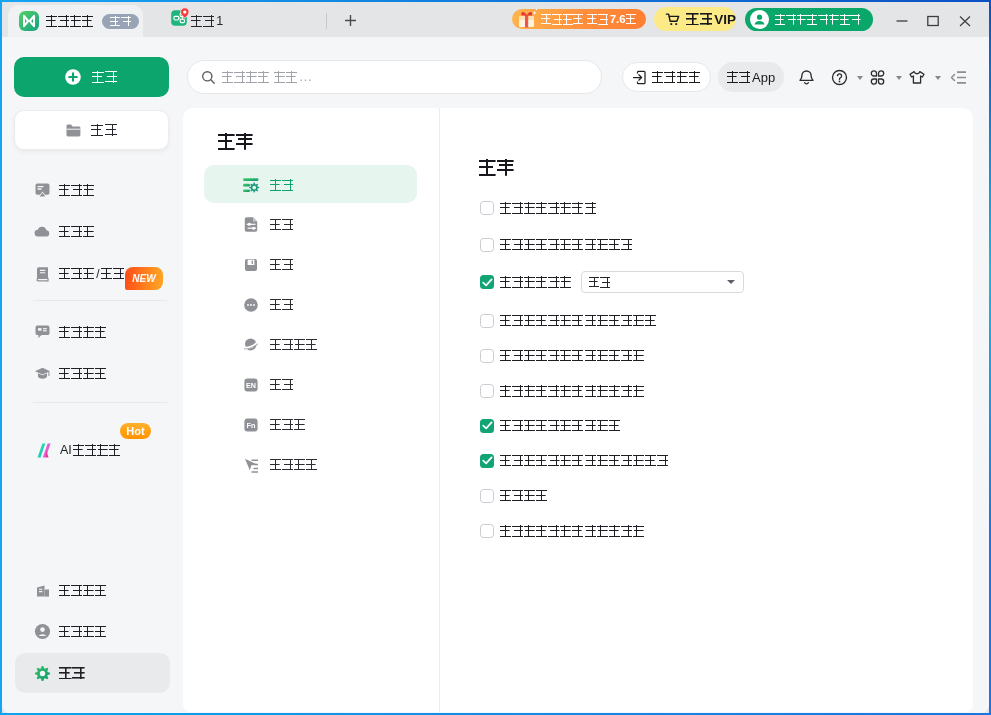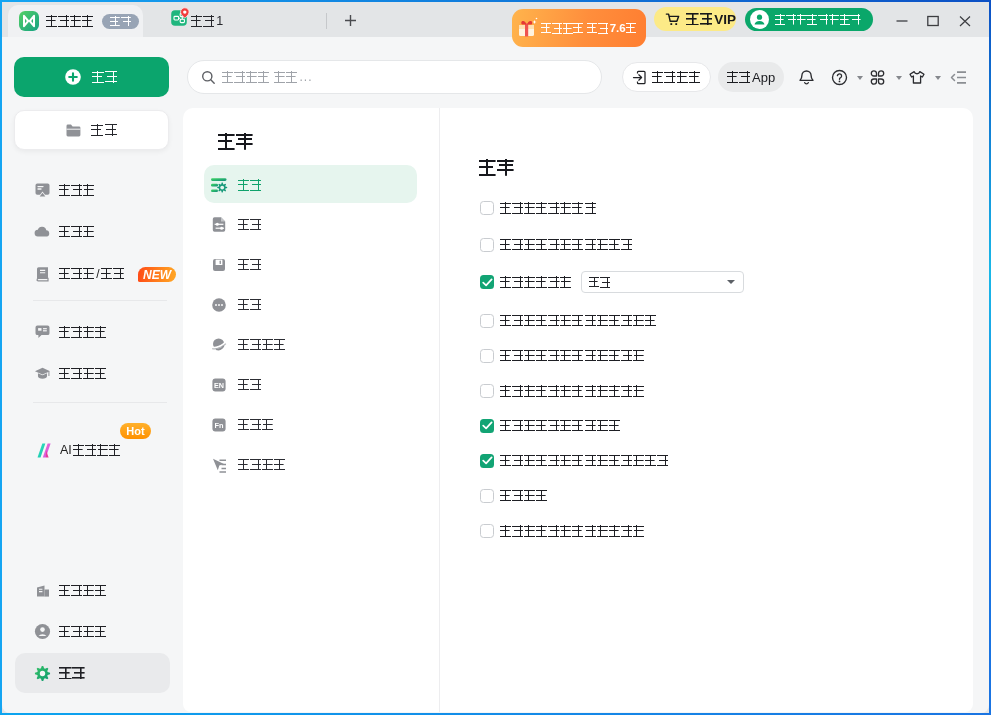--- a/index.html
+++ b/index.html
@@ -22,44 +22,44 @@
 .bl{left:0;top:0;width:2px;height:715px;background:#15a5f2}
 .br{right:0;top:0;width:2px;height:715px;background:linear-gradient(to bottom,#0c50c5,#19b8e8 38%,#1a74e2 75%,#1a74e2)}
 .bb{left:0;bottom:0;width:991px;height:2px;background:linear-gradient(to right,#0ca4ef,#1a74e2)}
 
 .tabbar{left:2px;top:2px;width:987px;height:35px;background:#e3e5e7;border-radius:6px 0 0 0}
 .tab1{left:8px;top:5px;width:135px;height:32px;background:#f0f1f3;border-radius:10px 10px 0 0;padding-left:11px}
 .logo{width:20px;height:20px;border-radius:6px;background:linear-gradient(135deg,#55d166,#14a182);flex:none}
 .badge-free{width:37px;height:15px;border-radius:7.5px;background:#98a4b5;color:#fff;justify-content:center}
 .tsep{left:326px;top:13px;width:1px;height:16px;background:#c6c8cb}
 
-.pill-new{left:512px;top:9px;width:134px;height:38px;border-radius:11px;background:linear-gradient(100deg,#ffb44c,#ff8e3c 55%,#ff7e31);color:#fff;padding-left:3px}
+.pill-new{left:512px;top:9px;width:134px;height:20px;border-radius:11px;background:linear-gradient(100deg,#ffb44c,#ff8e3c 55%,#ff7e31);color:#fff;padding-left:3px}
 .pill-vip{left:654px;top:7px;width:82px;height:24px;border-radius:12px;background:#fcea87;color:#17181b;padding-left:11px}
 .pill-login{left:745px;top:8px;width:128px;height:23px;border-radius:11.5px;background:#0aa76a;color:#fff;padding-left:5px}
 
 .mainbg{left:2px;top:37px;width:987px;height:676px;background:#f5f6f7;border-radius:0 0 8px 8px}
 
 .btn-new{left:14px;top:57px;width:155px;height:40px;border-radius:10px;background:#0ba56d;justify-content:center}
 .btn-open{left:14px;top:110px;width:155px;height:40px;border-radius:10px;background:#fff;border:1px solid #ececee;box-shadow:0 2px 5px rgba(0,0,0,.05);justify-content:center}
 .mrow{left:34px;height:28px;position:absolute;display:flex;align-items:center}
 .mtext{margin-left:8px;display:flex;align-items:center;color:#1f2025}
 .sdiv{left:33px;width:134px;height:1px;background:#e7e8ea;position:absolute}
-.badge-new{left:138px;top:267px;width:38px;height:15px;border-radius:8px 8px 8px 2px;background:linear-gradient(95deg,#ff4a17,#ff8f1f 70%,#ffa726);color:#fff;justify-content:center;font-style:italic;font-weight:bold;font-size:12px}
+.badge-new{left:125px;top:267px;width:38px;height:23px;border-radius:8px 8px 8px 2px;background:linear-gradient(95deg,#ff4a17,#ff8f1f 70%,#ffa726);color:#fff;justify-content:center;font-style:italic;font-weight:bold;font-size:10px}
 .badge-hot{left:120px;top:423px;width:31px;height:16px;border-radius:8px;background:linear-gradient(180deg,#ffb12c,#ff9100);color:#fff;justify-content:center;font-weight:bold;font-size:11px}
 .sel-set{left:15px;top:653px;width:155px;height:40px;border-radius:10px;background:#e9eaec}
 
 .search{left:187px;top:60px;width:415px;height:34px;border-radius:17px;background:#fff;border:1px solid #e5e7e9;padding-left:13px}
 .btn-imp{left:622px;top:62px;width:89px;height:30px;border-radius:15px;background:#fff;border:1px solid #e7e8ea;justify-content:center}
 .btn-app{left:718px;top:62px;width:66px;height:30px;border-radius:15px;background:#e9eaeb;justify-content:center;color:#1b1c20}
 
 .panel{left:183px;top:108px;width:790px;height:604px;background:#fff;border-radius:10px 10px 8px 8px}
 .vdiv{left:439px;top:108px;width:1px;height:604px;background:#ededef}
 
 .nav-sel{left:204px;top:165px;width:213px;height:38px;border-radius:10px;background:#e6f5ee}
-.nrow{left:210px;height:24px;position:absolute;display:flex;align-items:center}
+.nrow{left:242px;height:24px;position:absolute;display:flex;align-items:center}
 .ntext{margin-left:10px;display:flex;align-items:center;color:#2c2d33}
 
 .crow{left:480px;height:24px;position:absolute;display:flex;align-items:center}
 .cb{width:14px;height:14px;border-radius:3.5px;flex:none}
 .cb-off{background:#fff;border:1.2px solid #c9ccd0}
 .cb-on{background:#12a474}
 .ctext{margin-left:6px;display:flex;align-items:center;color:#1e1f24}
 .dropdown{left:581px;top:271px;width:163px;height:22px;border-radius:4px;background:#fff;border:1px solid #d8dbde;padding-left:7px;color:#232429}
 .caret{width:0;height:0;border-left:4px solid transparent;border-right:4px solid transparent;border-top:4.6px solid #5c6066}
 .dcaret{width:0;height:0;border-left:3.6px solid transparent;border-right:3.6px solid transparent;border-top:4.2px solid #85888d;margin-left:5px}

